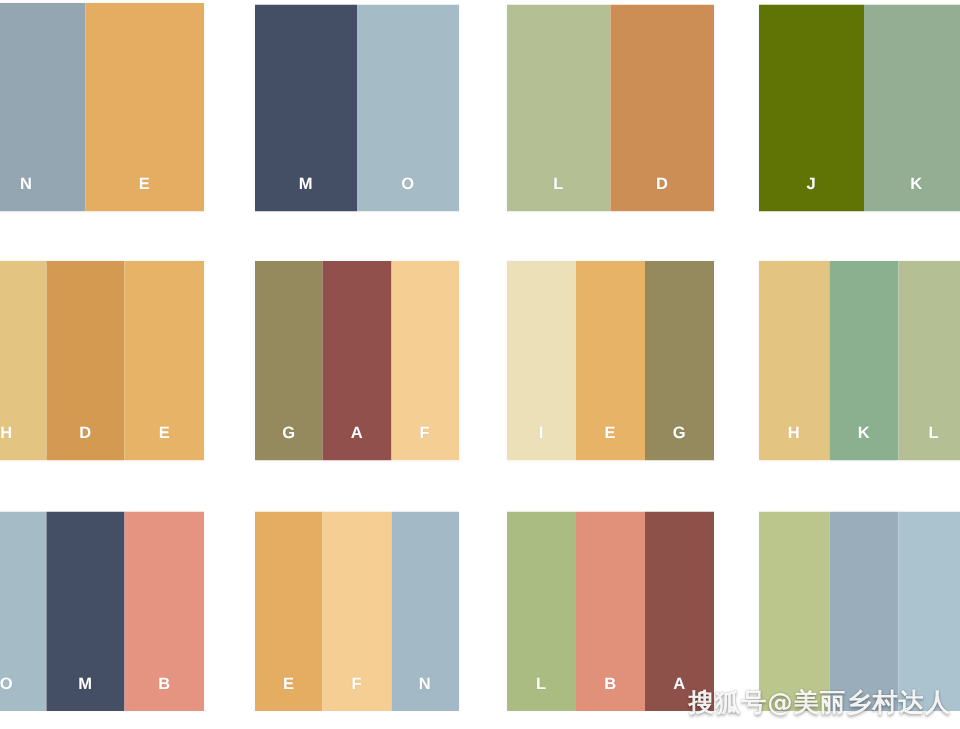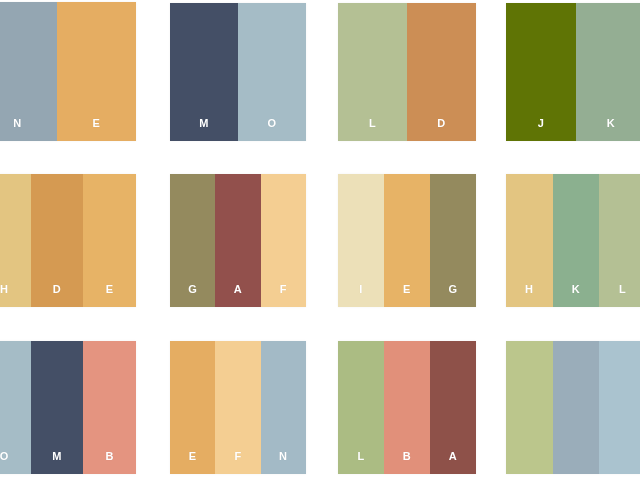--- a/index.html
+++ b/index.html
@@ -213,14 +213,15 @@
       <span class="swatch-label" style="color: rgb(255, 255, 255);"></span>
     </div>
     <div class="swatch" style="background-color: rgb(154, 173, 186);">
       <span class="swatch-label" style="color: rgb(255, 255, 255);"></span>
     </div>
     <div class="swatch" style="background-color: rgb(170, 195, 207);">
       <span class="swatch-label" style="color: rgb(255, 255, 255);"></span>
     </div>
   </div>
 
+  <div id="watermark">搜狐号@美丽乡村达人</div>
 
 </div>
 
 </body></html>

